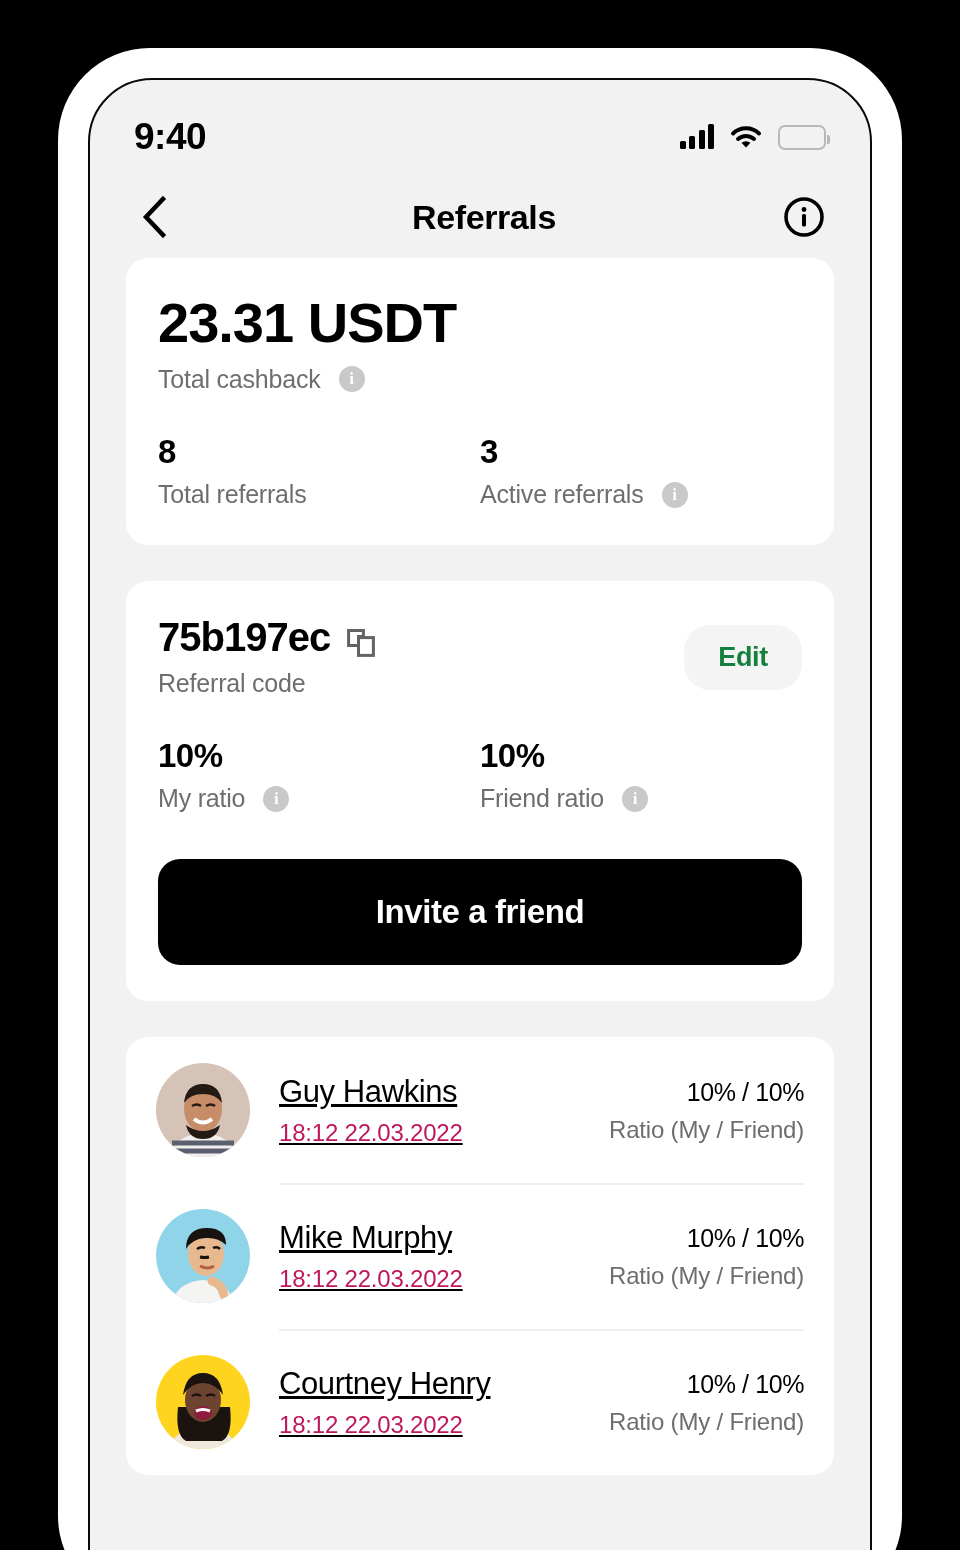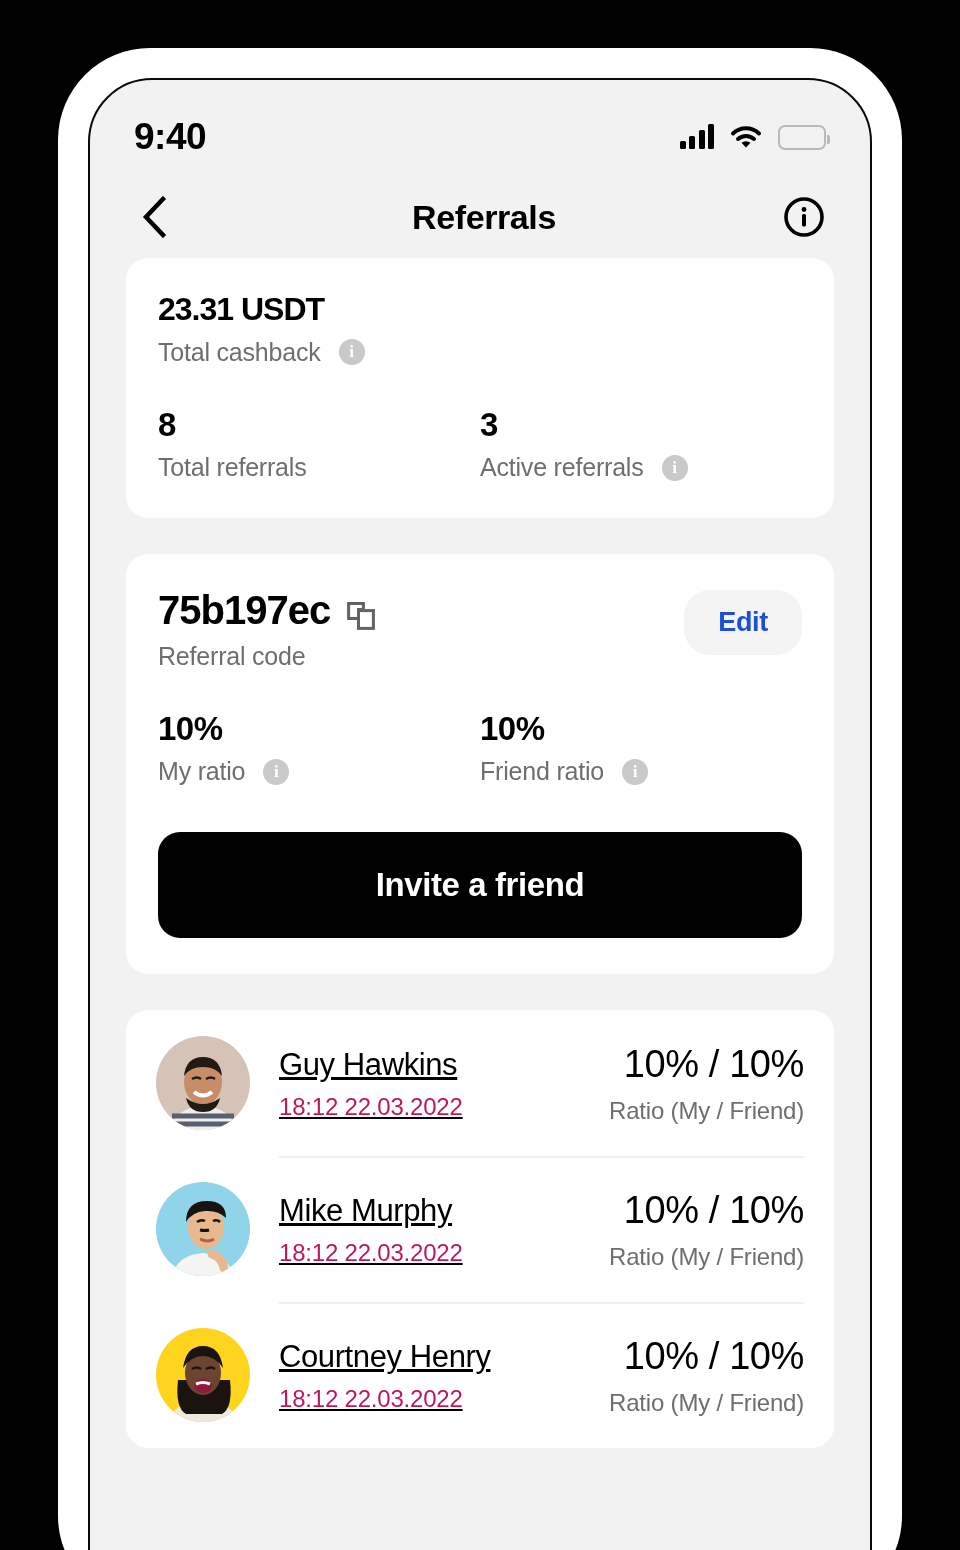--- a/index.html
+++ b/index.html
@@ -89,21 +89,21 @@
   .content{ padding:0 36px; }
 
   .card{
     background:#fff;
     border-radius:22px;
     padding:34px 32px 36px 32px;
     margin-bottom:36px;
   }
 
   .big-value{
-    font-size:32px; font-weight:bold;
+    font-size:56px; font-weight:bold;
     color:#000; letter-spacing:-1px;
     line-height:1.12;
   }
   .sub-label{
     display:flex; align-items:center; gap:18px;
     font-size:25px; color:#6e6e6e;
     margin-top:10px; letter-spacing:-.2px;
   }
   .info-dot{
     width:26px; height:26px; border-radius:50%;
@@ -115,34 +115,34 @@
   }
 
   .two-col{ display:flex; margin-top:40px; }
   .two-col > div{ width:50%; }
   .col-value{
     font-size:33px; font-weight:bold; color:#000;
     letter-spacing:-.5px; line-height:1.1;
   }
 
   
-  .code-row{ display:flex; align-items:flex-start; }
+  .code-row{ display:flex; align-items:center; }
   .code-left{ flex:1; }
   .code-title{
     display:flex; align-items:center; gap:16px;
     font-size:40px; font-weight:bold; color:#000;
     letter-spacing:-1px; line-height:1.1;
   }
   .copy-icon{ width:30px; height:30px; cursor:pointer; flex:none; }
   .edit-btn{
     background:#f4f4f4;
     border:none; border-radius:26px;
     padding:17px 34px;
     font-family:"Liberation Sans", sans-serif;
-    font-size:27px; font-weight:bold; color:#1d4ed8;
+    font-size:27px; font-weight:bold; color:#15803d;
     letter-spacing:-.3px; cursor:pointer;
     margin-top:2px;
   }
   .invite-btn{
     display:block; width:100%;
     margin-top:46px;
     background:#000; color:#fff;
     border:none; border-radius:22px;
     padding:34px 0;
     font-family:"Liberation Sans", sans-serif;
@@ -182,21 +182,21 @@
   .friend-name{
     font-size:31px; color:#000;
     letter-spacing:-.4px; line-height:1.2;
   }
   .friend-date{
     font-size:24px; color:#be185d;
     margin-top:9px; letter-spacing:-.2px;
   }
   .friend-right{ text-align:right; flex:none; }
   .friend-ratio{
-    font-size:38px; color:#000;
+    font-size:25px; color:#000;
     letter-spacing:-.4px; line-height:1.2;
   }
   .friend-ratio-label{
     font-size:24px; color:#6e6e6e;
     margin-top:9px; letter-spacing:-.2px;
   }
 </style>
 </head>
 <body>
 

